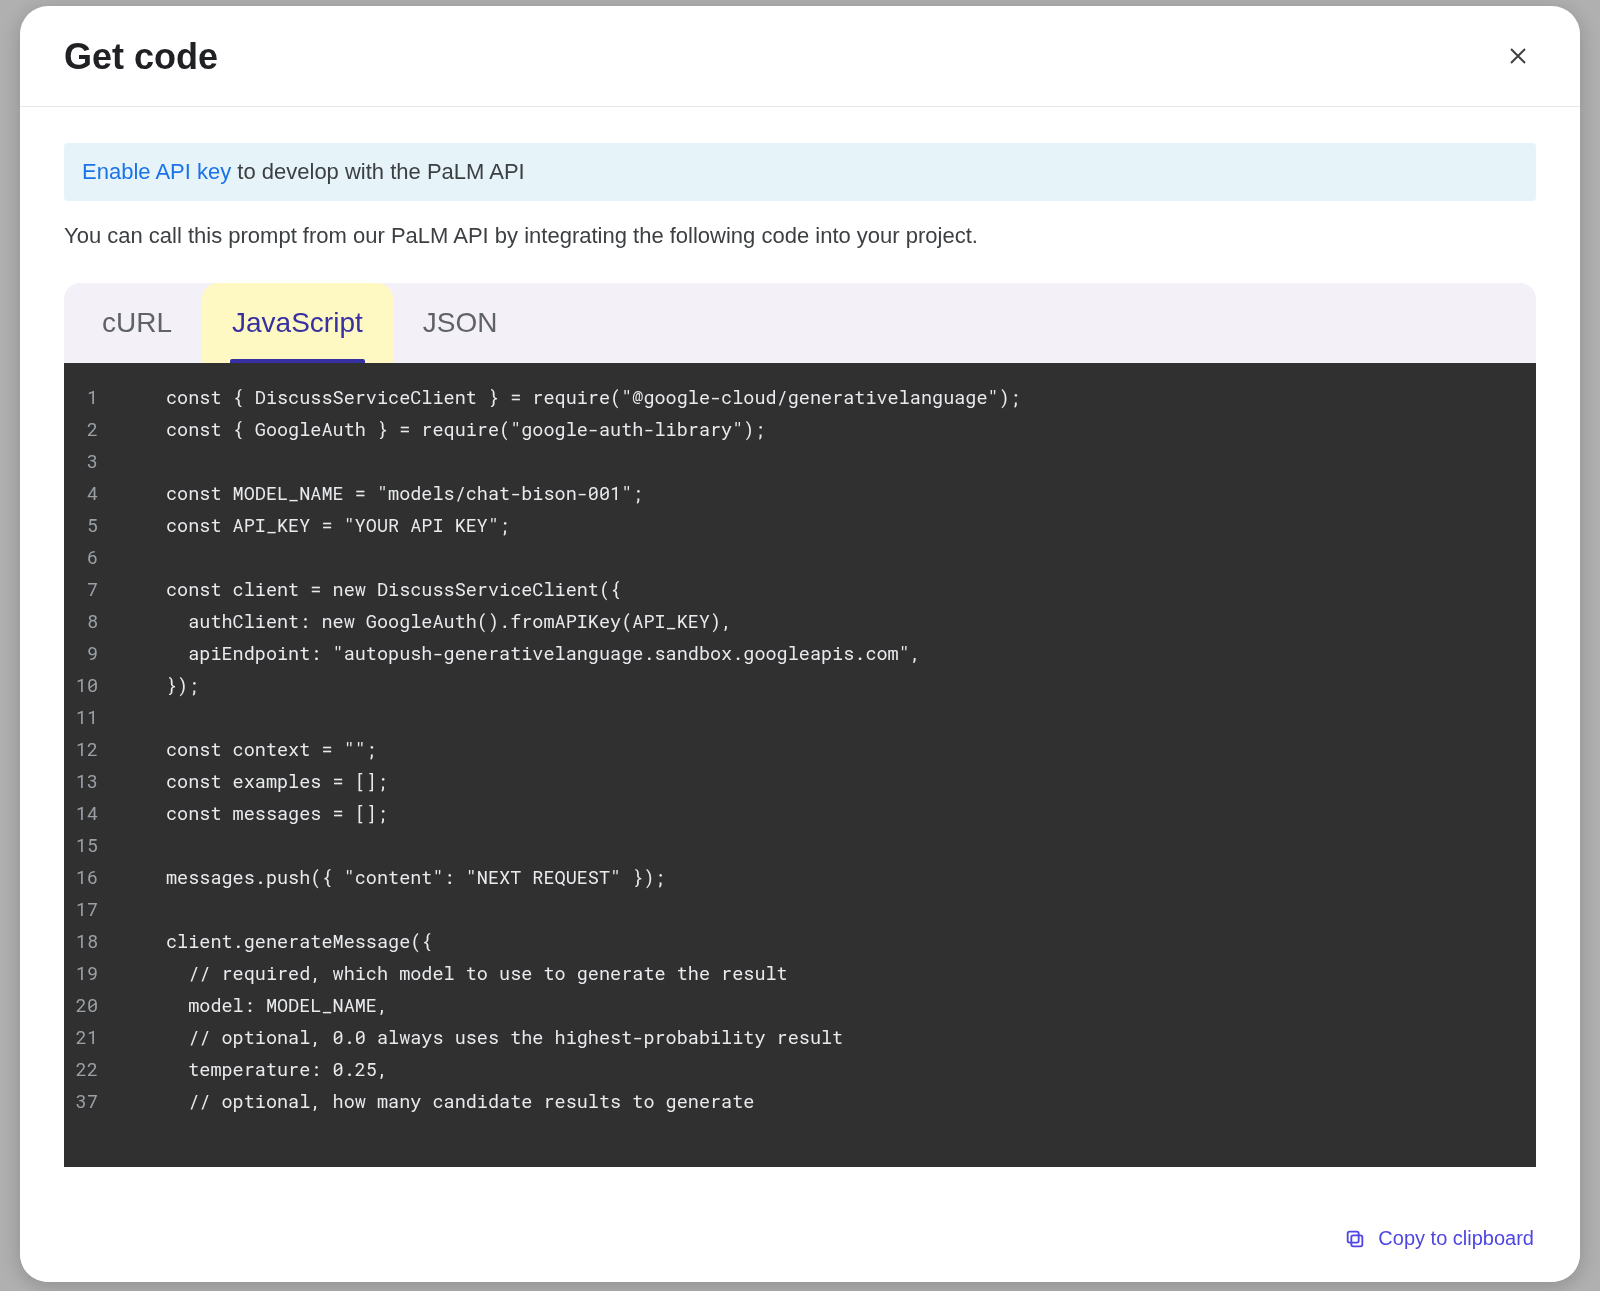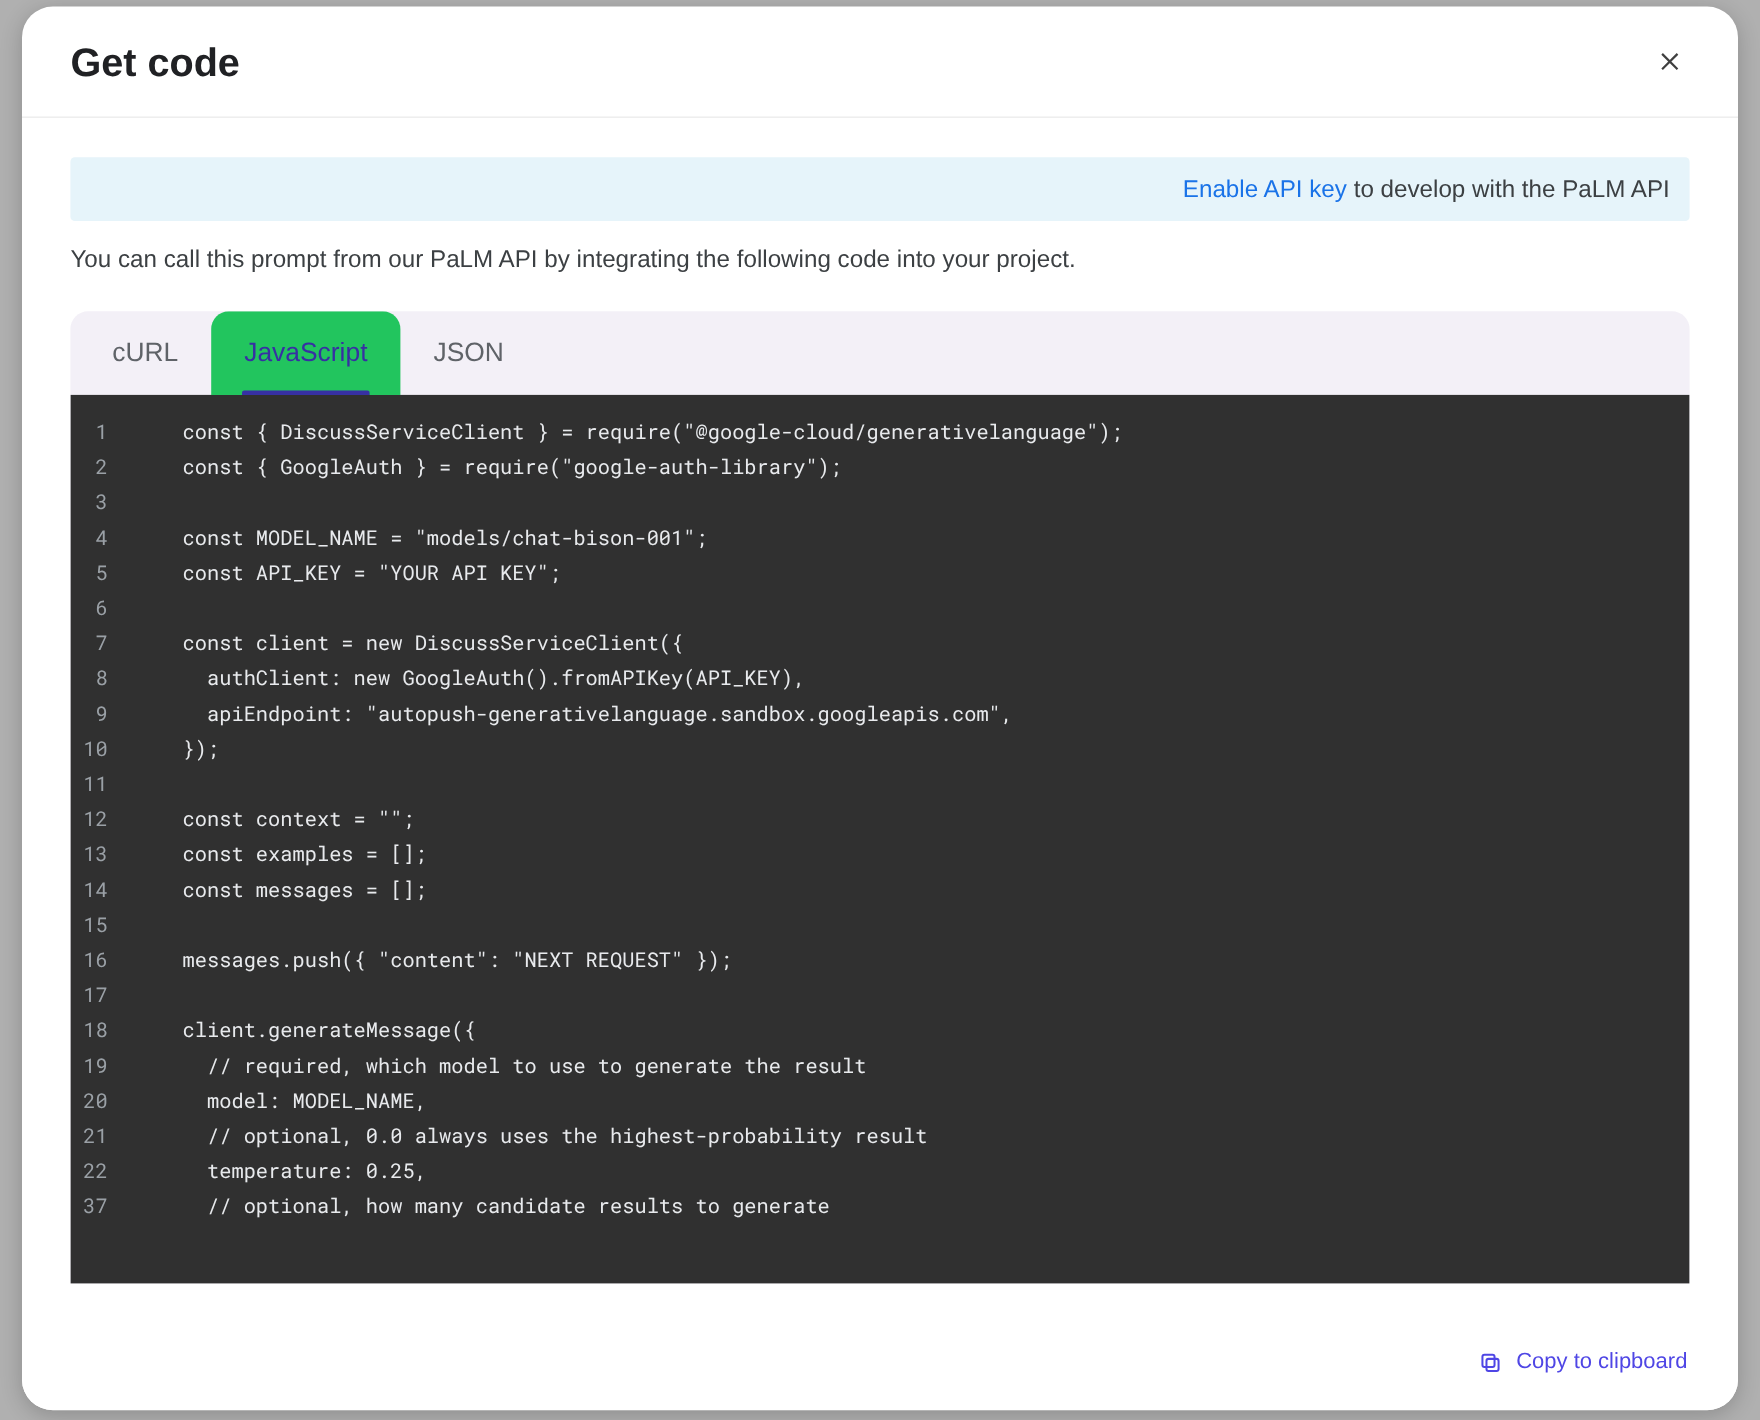--- a/index.html
+++ b/index.html
@@ -47,21 +47,20 @@
     display:flex;
     flex-direction:column;
     overflow:hidden;
   }
   .banner{
     background:#e6f4fa;
     border-radius:4px;
     padding:16px 18px;
     font-size:22px;
     color:#3c4043;
-    text-align:right;
   }
   .banner a{color:#1a73e8;text-decoration:none;}
   .desc{
     font-size:22px;
     color:#3c4043;
     margin:22px 0 34px;
   }
   .code-card{
     background:#f3f0f7;
     border-radius:16px 16px 0 0;
@@ -70,29 +69,29 @@
     flex-direction:column;
     flex:1;
   }
   .tabs{
     display:flex;
     gap:0;
     padding-left:8px;
   }
   .tab{
     padding:24px 30px 24px;
-    font-size:24px;
+    font-size:28px;
     color:#5f6368;
     cursor:pointer;
     position:relative;
     border-radius:16px 16px 0 0;
   }
   .tab.active{
     color:#3730a3;
-    background:#22c55e;
+    background:#fef9c3;
     font-weight:500;
   }
   .tab.active::after{
     content:"";
     position:absolute;
     bottom:0;left:28px;right:28px;
     height:4px;
     background:#3730a3;
     border-radius:2px 2px 0 0;
   }

